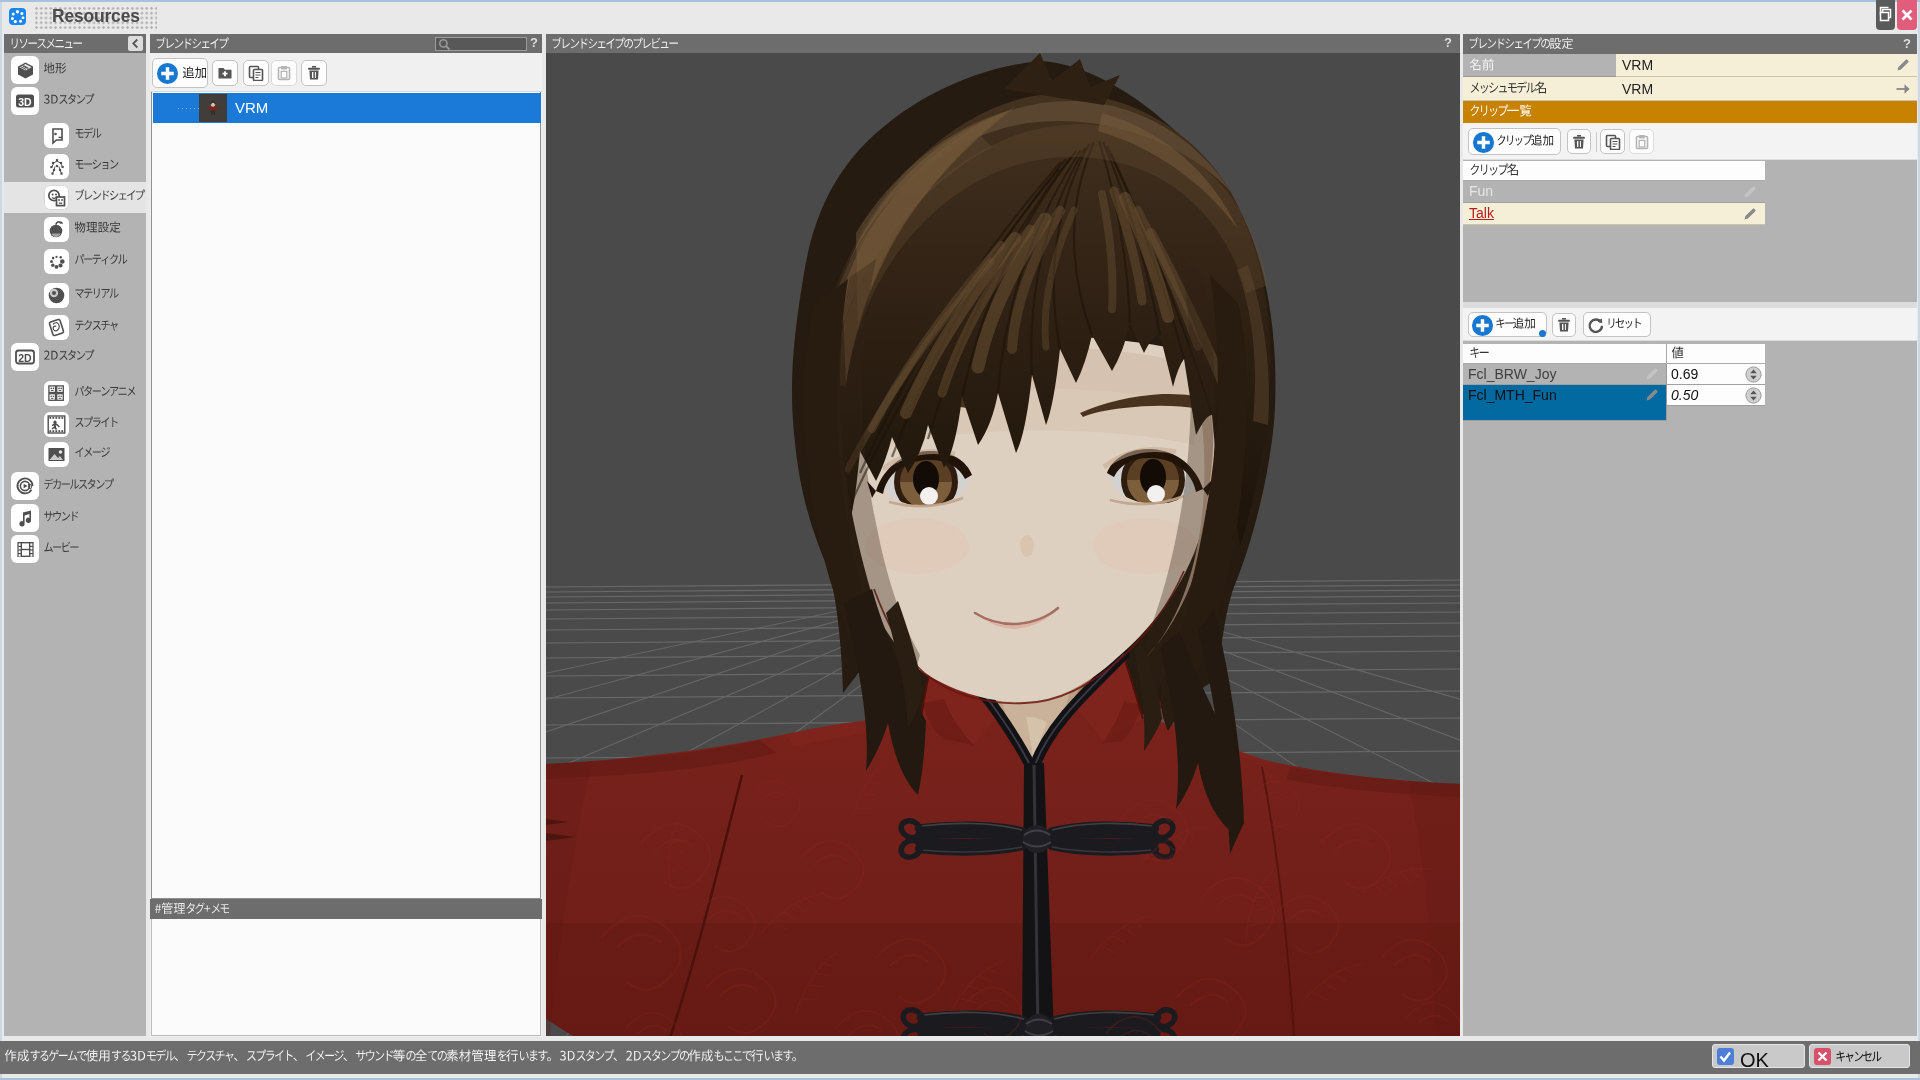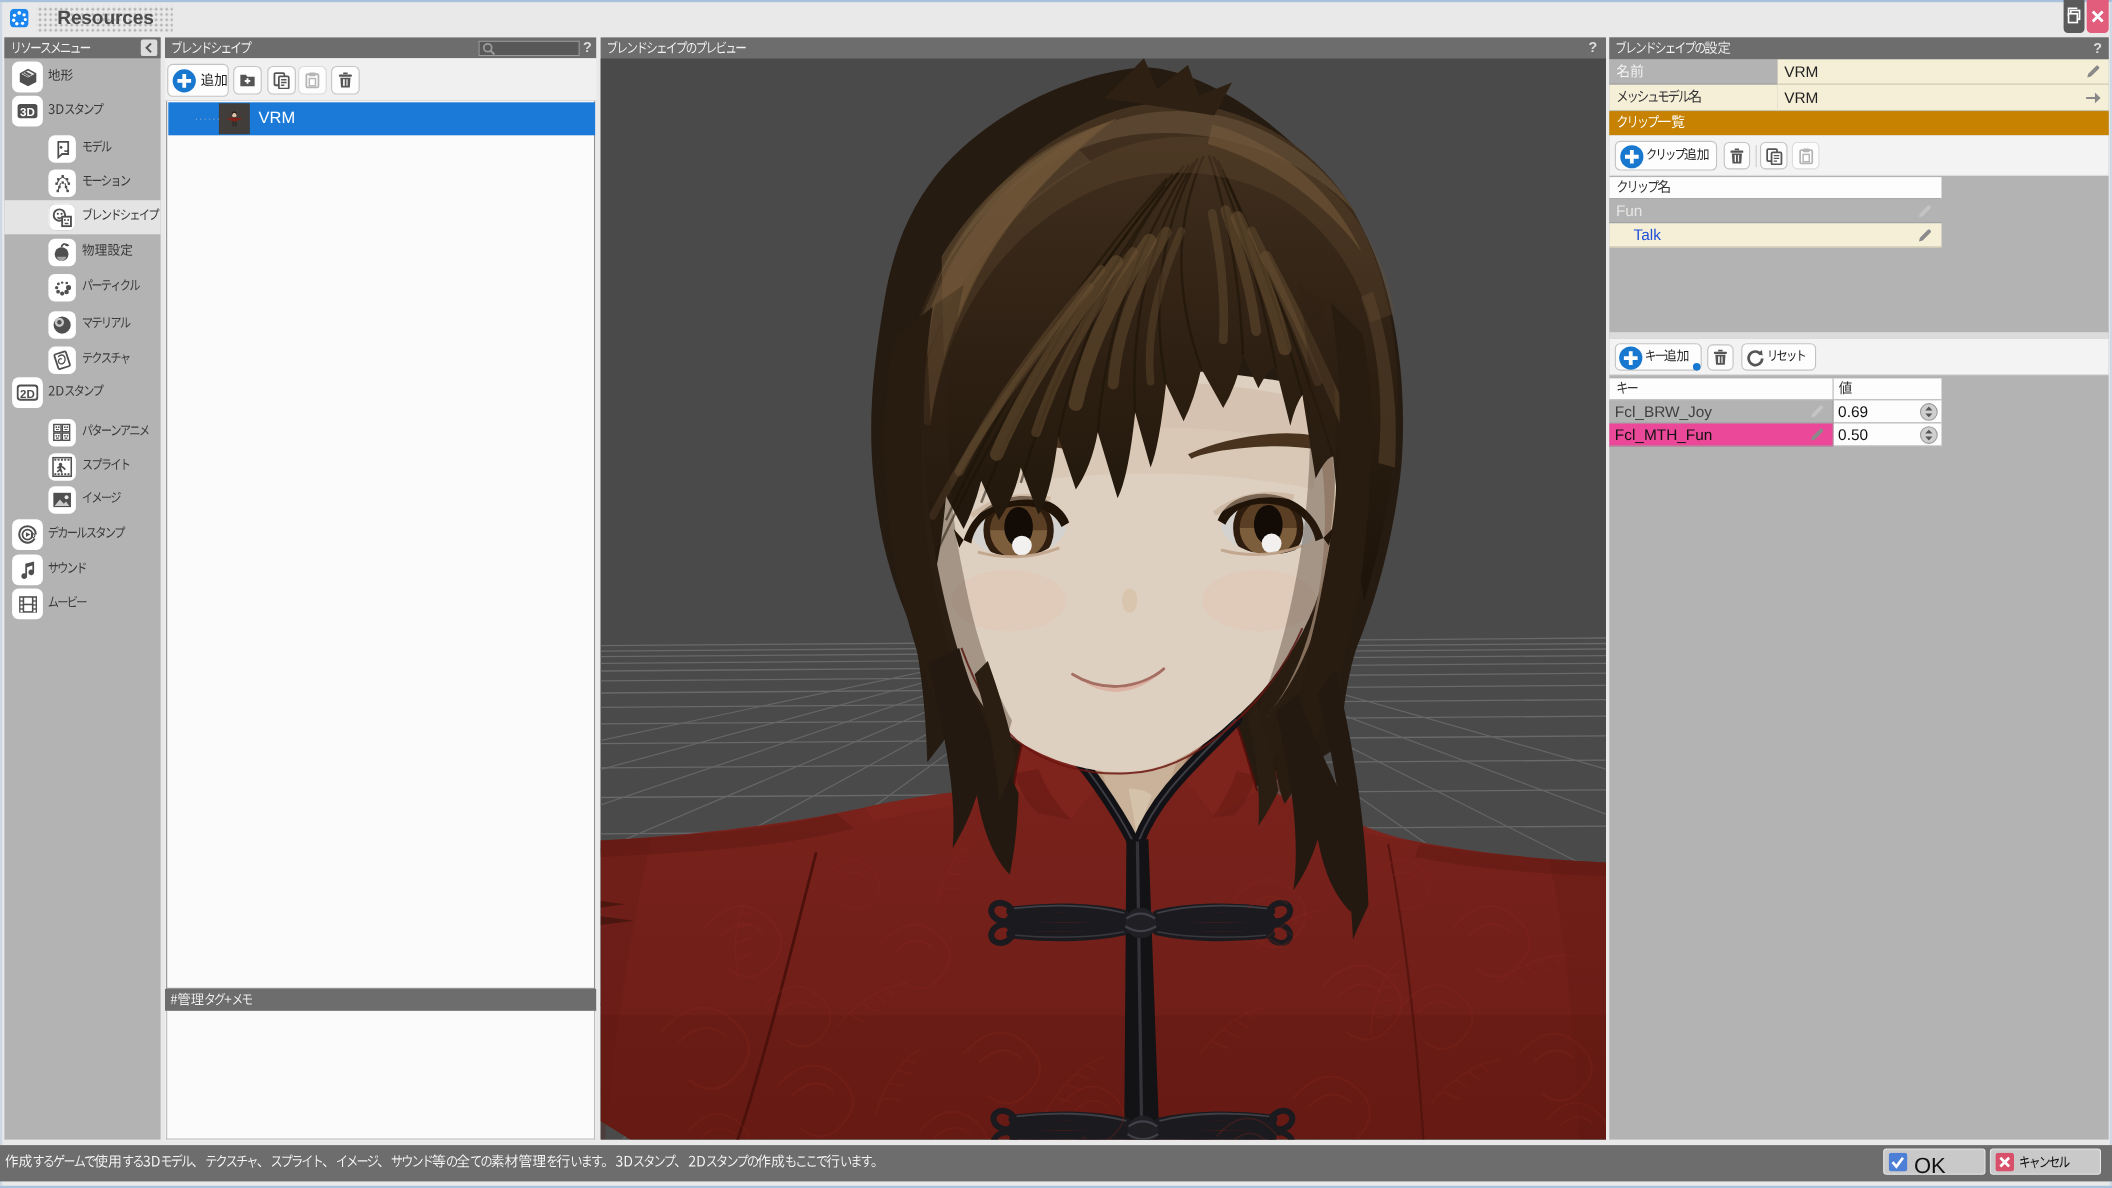--- a/index.html
+++ b/index.html
@@ -788,21 +788,21 @@
 </div>
 <div class="abs" style="left:0px;top:147px;width:302px;height:22px;background:#b3b3b3;border-bottom:1px solid #a0a0a0;">
       <div class="abs" style="left:6px;top:2px;width:60px;height:17px;color:#e6e6e4;font-size:14px;">Fun</div>
 <div class="abs" style="left:280px;top:4px;width:14px;height:14px;">
         <svg width="14" height="14" viewBox="0 0 14 14">
           <path fill="#c4c4c4" d="M1.5 12.5l.9-3.4 7.2-7.2c.5-.5 1.3-.5 1.8 0l.7.7c.5.5.5 1.3 0 1.8L4.9 11.6zM3 11l8-8"></path>
         </svg>
       </div>
 </div>
 <div class="abs" style="left:0px;top:169px;width:302px;height:22px;background:#f6efd8;border-bottom:1px solid #c9c2ac;">
-      <div class="abs" style="left:22px;top:2px;width:60px;height:17px;color:#1d4ed8;font-size:14px;">Talk</div>
+      <div class="abs" style="left:6px;top:2px;width:60px;height:17px;color:#b91c1c;font-size:14px;text-decoration:underline;">Talk</div>
 <div class="abs" style="left:280px;top:4px;width:14px;height:14px;">
         <svg width="14" height="14" viewBox="0 0 14 14">
           <path fill="#8a8a8a" d="M1.5 12.5l.9-3.4 7.2-7.2c.5-.5 1.3-.5 1.8 0l.7.7c.5.5.5 1.3 0 1.8L4.9 11.6zM3 11l8-8"></path>
         </svg>
       </div>
 </div>
 <div class="abs" style="left:0px;top:268px;width:454px;height:6px;background:#dcdcdc;"></div>
 <div class="abs" style="left:0px;top:274px;width:454px;height:33px;background:#f3f3f3;border-bottom:1px solid #ddd;"></div>
 <div class="abs" style="left:5px;top:278px;width:79px;height:25px;background:#fdfdfd;border:1px solid #c3c3c3;border-radius:5px;display:flex;align-items:center;justify-content:center;">
       <div class="abs" style="left:2px;top:1px;width:23px;height:23px;">
@@ -863,29 +863,29 @@
 </div>
 <div class="abs" style="left:204px;top:330px;width:98px;height:21px;background:#fdfdfd;border-bottom:1px solid #a0a0a0;">
       <div class="abs" style="left:4px;top:2px;width:60px;height:17px;color:#111;font-size:14px;">0.69</div>
 <div class="abs" style="left:78px;top:2px;width:17px;height:17px;">
         <svg width="17" height="17" viewBox="0 0 17 17">
           <circle cx="8.5" cy="8.5" r="7.6" fill="#cfcfcf" stroke="#9a9a9a"></circle>
           <path fill="#555" d="M5.2 7.2L8.5 3.6l3.3 3.6zM5.2 9.8h6.6L8.5 13.4z"></path>
         </svg>
       </div>
 </div>
-<div class="abs" style="left:0px;top:351px;width:204px;height:21px;background:#ec4899;border-bottom:1px solid #a0a0a0;border-right:1px solid #999;">
+<div class="abs" style="left:0px;top:351px;width:204px;height:36px;background:#0369a1;border-bottom:1px solid #a0a0a0;border-right:1px solid #999;">
       <div class="abs" style="left:5px;top:2px;width:130px;height:17px;color:#111;font-size:14px;">Fcl_MTH_Fun</div>
 <div class="abs" style="left:182px;top:3px;width:14px;height:14px;">
         <svg width="14" height="14" viewBox="0 0 14 14">
           <path fill="#8a8a8a" d="M1.5 12.5l.9-3.4 7.2-7.2c.5-.5 1.3-.5 1.8 0l.7.7c.5.5.5 1.3 0 1.8L4.9 11.6zM3 11l8-8"></path>
         </svg>
       </div>
 </div>
-<div class="abs" style="left:204px;top:351px;width:98px;height:21px;background:#fdfdfd;border-bottom:1px solid #a0a0a0;">
+<div class="abs" style="left:204px;top:351px;width:98px;height:21px;background:#fdfdfd;border-bottom:1px solid #a0a0a0;font-style:italic;">
       <div class="abs" style="left:4px;top:2px;width:60px;height:17px;color:#111;font-size:14px;">0.50</div>
 <div class="abs" style="left:78px;top:2px;width:17px;height:17px;">
         <svg width="17" height="17" viewBox="0 0 17 17">
           <circle cx="8.5" cy="8.5" r="7.6" fill="#cfcfcf" stroke="#9a9a9a"></circle>
           <path fill="#555" d="M5.2 7.2L8.5 3.6l3.3 3.6zM5.2 9.8h6.6L8.5 13.4z"></path>
         </svg>
       </div>
 </div>
 </div>
 <div class="abs" style="left:0px;top:1041px;width:1920px;height:33px;background:#6d6d6d;">

